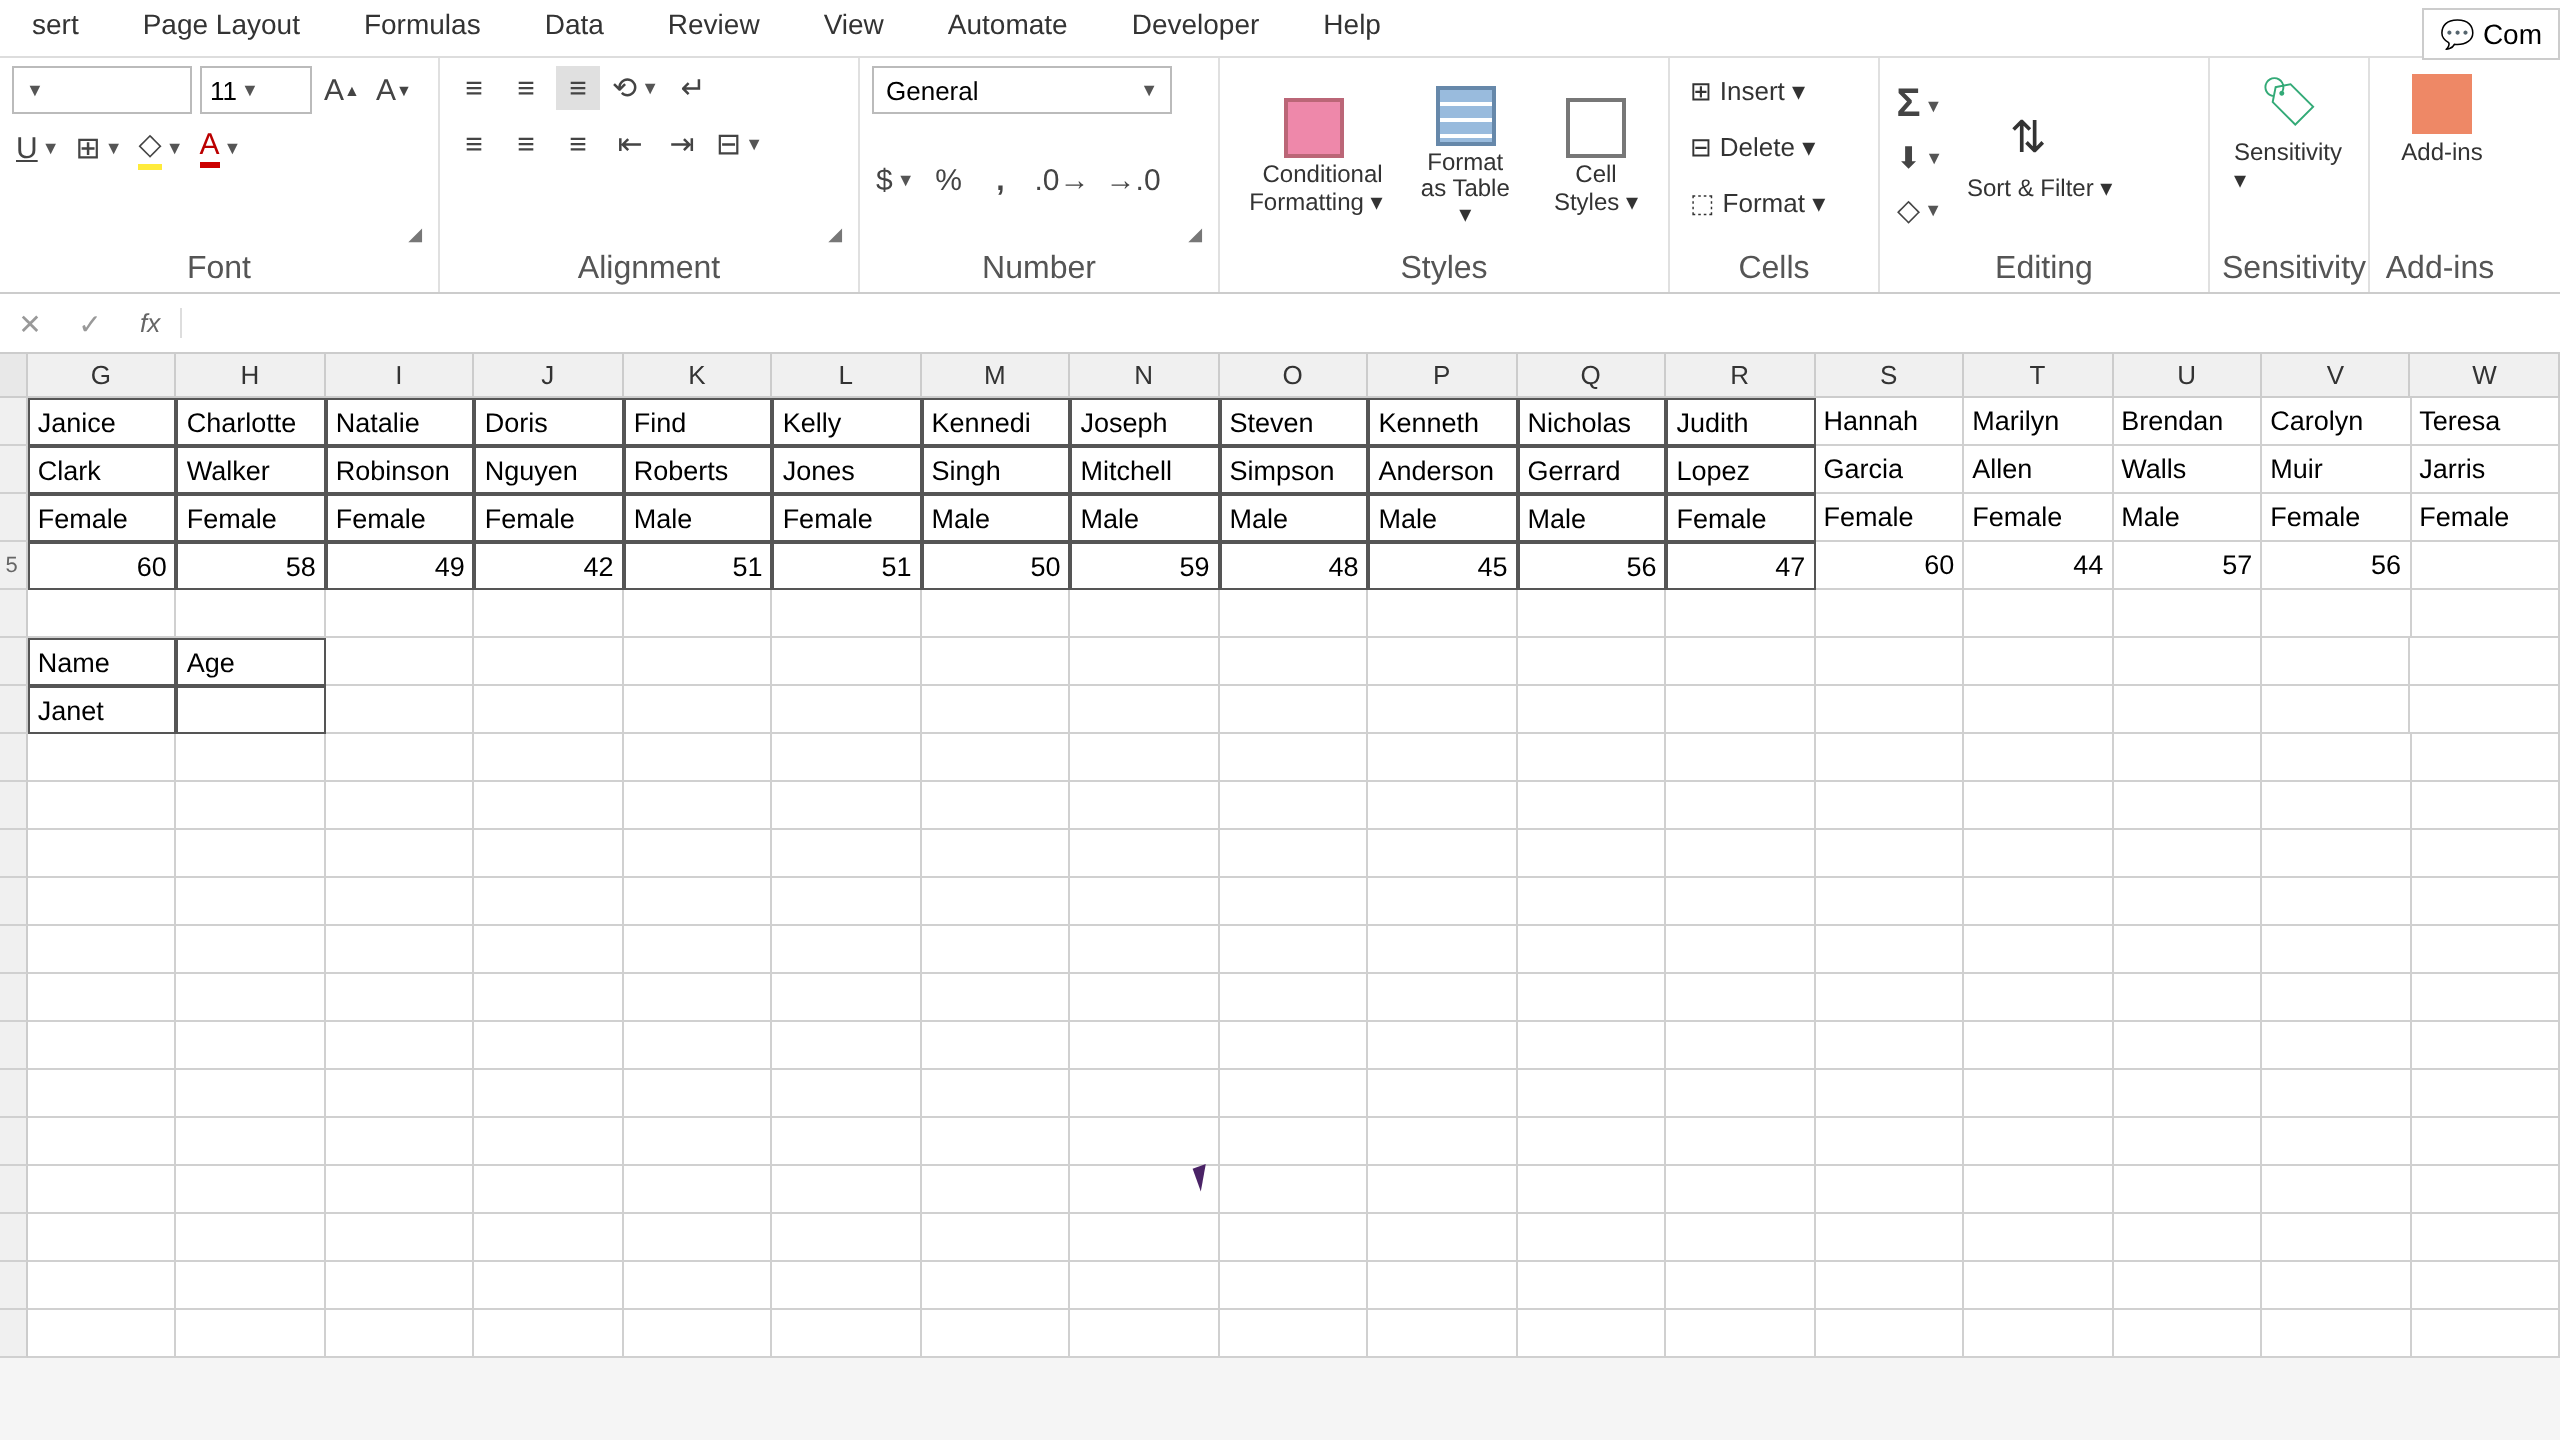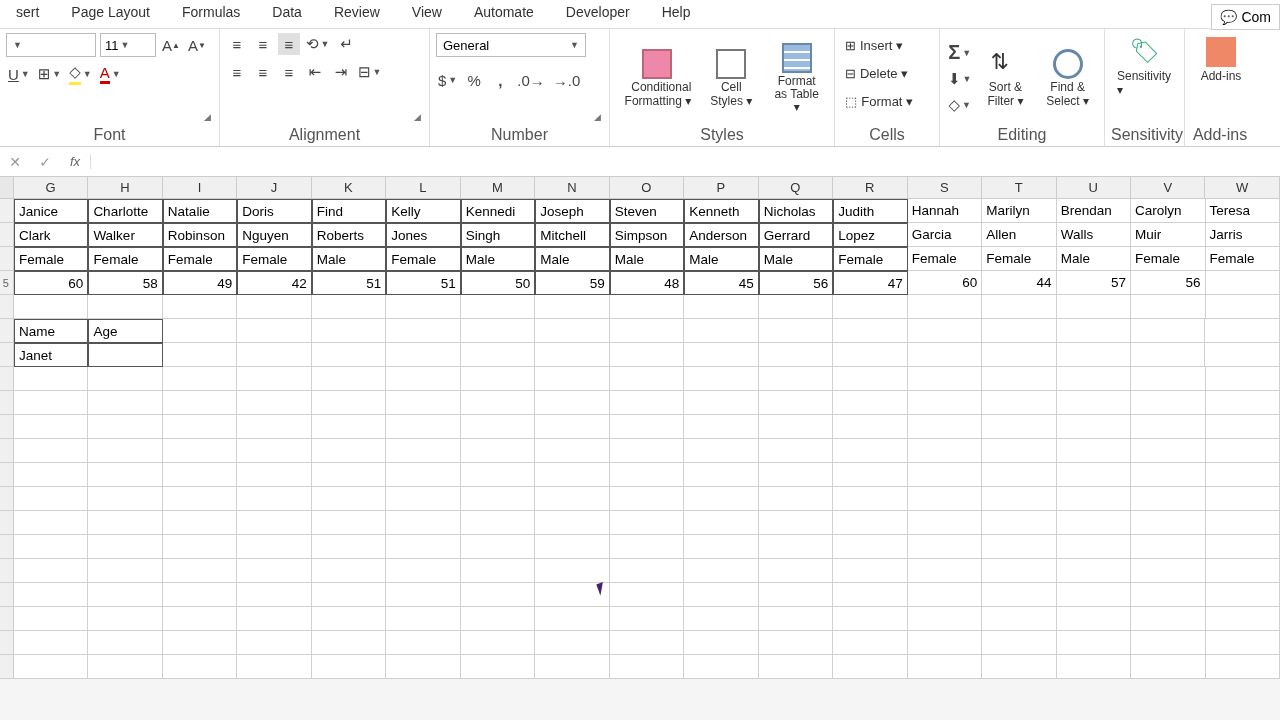--- a/index.html
+++ b/index.html
@@ -182,21 +182,21 @@
         <div class="btn">⇥</div>
         <div class="btn">⊟<span class="caret">▼</span></div>
       </div>
       <span class="dialog-launcher">◢</span>
     </div>
     <div class="group-label">Alignment</div>
   </div>
 
   <div class="group" style="width:180px">
     <div class="grp-body">
-      <div class="row" style="margin-bottom:12px">
+      <div class="row" style="margin-bottom:22px">
         <div class="numfmt">
           <span>General</span>
             <span class="caret">▼</span>
         </div>
       </div>
       <div class="row">
         <div class="btn">$<span class="caret">▼</span></div>
         <div class="btn">%</div>
         <div class="btn">
             <b>,</b>
@@ -209,26 +209,26 @@
     <div class="group-label">Number</div>
   </div>
 
   <div class="group" style="width:225px">
     <div class="grp-body row">
       <div class="large-btn">
         <div class="icon icon-square"></div>
         <span style="text-align:right; line-height:1.1">Conditional Formatting ▾</span>
       </div>
       <div class="large-btn">
+        <div class="icon icon-table"></div>
+        <span style="text-align:center; line-height:1.1">Format as Table ▾</span>
+      </div>
+      <div class="large-btn">
         <div class="icon icon-box"></div>
         <span style="text-align:center; line-height:1.1">Cell Styles ▾</span>
-      </div>
-      <div class="large-btn">
-        <div class="icon icon-table"></div>
-        <span style="text-align:center; line-height:1.1">Format as Table ▾</span>
       </div>
     </div>
     <div class="group-label">Styles</div>
   </div>
 
   <div class="group" style="width:105px">
     <div class="grp-body col" style="gap:4px">
       <div class="small-text-btn">
           <span>⊞</span>
           <span>Insert ▾</span>
@@ -248,24 +248,20 @@
   <div class="group" style="width:165px">
     <div class="grp-body row">
       <div class="col" style="gap:4px">
         <div class="btn sigma">Σ<span class="caret">▼</span></div>
         <div class="btn">⬇<span class="caret">▼</span></div>
         <div class="btn">◇<span class="caret">▼</span></div>
       </div>
       <div class="large-btn" style="min-width:50px">
         <div class="icon" style="font-size:22px">⇅</div>
         <span style="text-align:center; line-height:1.1; font-size:12px">Sort &amp; Filter ▾</span>
-      </div>
-      <div class="large-btn" style="min-width:50px">
-        <div class="icon icon-circle"></div>
-        <span style="text-align:center; line-height:1.1; font-size:12px">Find &amp; Select ▾</span>
       </div>
     </div>
     <div class="group-label">Editing</div>
   </div>
 
   <div class="group" style="width:80px">
     <div class="grp-body">
       <div class="large-btn">
         <div class="icon" style="font-size:24px; color:#3a7">🏷</div>
         <span style="font-size:12px">Sensitivity ▾</span>

